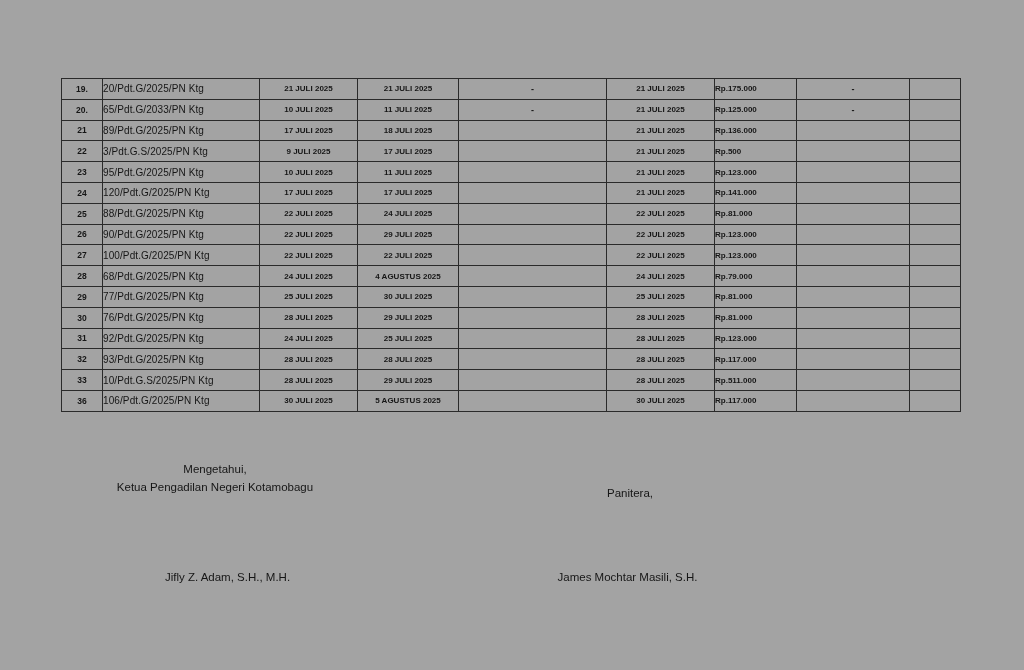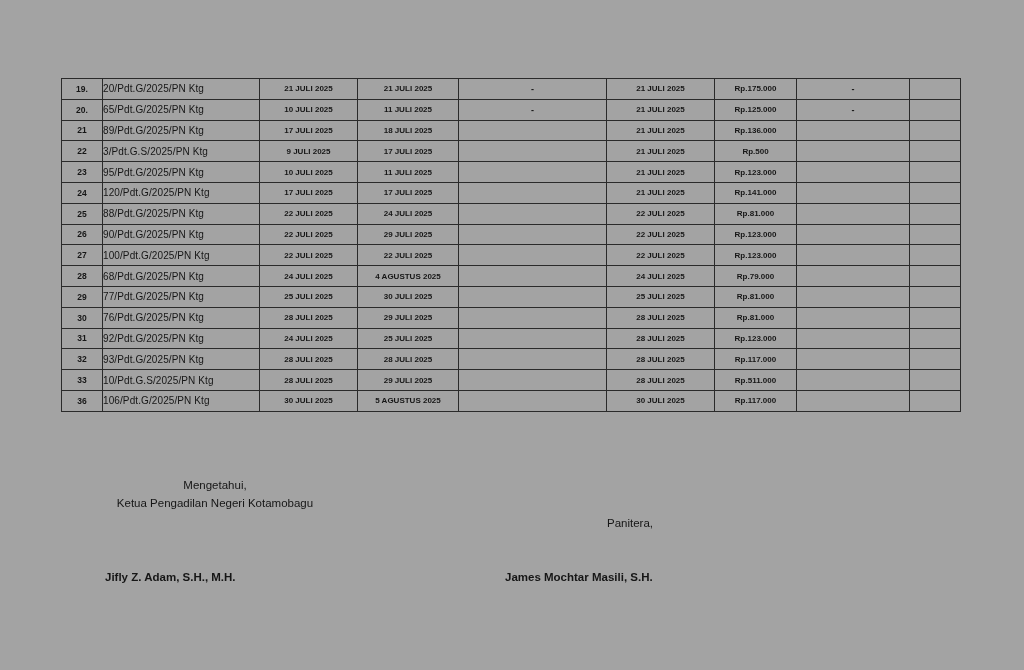--- a/index.html
+++ b/index.html
@@ -25,25 +25,25 @@
     border: 1.5px solid #2a2a2a;
     padding: 0;
     overflow: hidden;
     white-space: nowrap;
     vertical-align: middle;
   }
   table.register tr { height: 20.8px; }
   .c-no   { font-weight: bold; text-align: center; font-size: 8.5px; }
   .c-case { font-size: 10px; text-align: left; padding-left: 12px; letter-spacing: 0.1px; }
   .c-date { font-weight: bold; text-align: center; font-size: 8px; }
-  .c-amt  { font-weight: bold; text-align: center; font-size: 8px; }
+  .c-amt  { font-weight: bold; font-size: 8px; }
   .c-dash { font-weight: bold; text-align: center; font-size: 9px; }
   .c-top  { vertical-align: top; padding-top: 2.5px; }
   .sig-block { position: absolute; text-align: center; font-size: 11.5px; line-height: 18px; }
-  .sig-name  { position: absolute; text-align: left; font-size: 11.5px; font-weight: bold; }
+  .sig-name  { position: absolute; text-align: center; font-size: 11.5px; font-weight: normal; }
 </style>
 </head>
 <body>
 
 <div class="page">
 
   <table class="register">
     <colgroup>
       <col style="width:41px">
       <col style="width:157px">
@@ -62,21 +62,21 @@
           <td class="c-date">21 JULI 2025</td>
           <td class="c-date">21 JULI 2025</td>
           <td class="c-dash c-top">-</td>
           <td class="c-date c-top">21 JULI 2025</td>
           <td class="c-amt c-top">Rp.175.000</td>
           <td class="c-dash c-top">-</td>
           <td class="c-top"></td>
         </tr>
         <tr>
           <td class="c-no">20.</td>
-          <td class="c-case">65/Pdt.G/2025/PN Ktg</td>
+          <td class="c-case">65/Pdt.G/2033/PN Ktg</td>
           <td class="c-date">10 JULI 2025</td>
           <td class="c-date">11 JULI 2025</td>
           <td class="c-dash c-top">-</td>
           <td class="c-date c-top">21 JULI 2025</td>
           <td class="c-amt c-top">Rp.125.000</td>
           <td class="c-dash c-top">-</td>
           <td class="c-top"></td>
         </tr>
         <tr>
           <td class="c-no">21</td>
@@ -228,26 +228,26 @@
           <td class="c-date">5 AGUSTUS 2025</td>
           <td class="c-dash c-top"></td>
           <td class="c-date c-top">30 JULI 2025</td>
           <td class="c-amt c-top">Rp.117.000</td>
           <td class="c-dash c-top"></td>
           <td class="c-top"></td>
         </tr>
       </tbody>
   </table>
 
-  <div class="sig-block" style="left:90px; top:476px; width:250px;">
+  <div class="sig-block" style="left:90px; top:460px; width:250px;">
     <div>Mengetahui,</div>
     <div>Ketua Pengadilan Negeri Kotamobagu</div>
   </div>
 
-  <div class="sig-block" style="left:555px; top:514px; width:150px;">
+  <div class="sig-block" style="left:555px; top:484px; width:150px;">
     <div>Panitera,</div>
   </div>
 
   <div class="sig-name" style="left:105px; top:571px; width:245px;">Jifly Z. Adam, S.H., M.H.</div>
 
   <div class="sig-name" style="left:505px; top:571px; width:245px;">James Mochtar Masili, S.H.</div>
 
 </div>
 
 </body></html>

